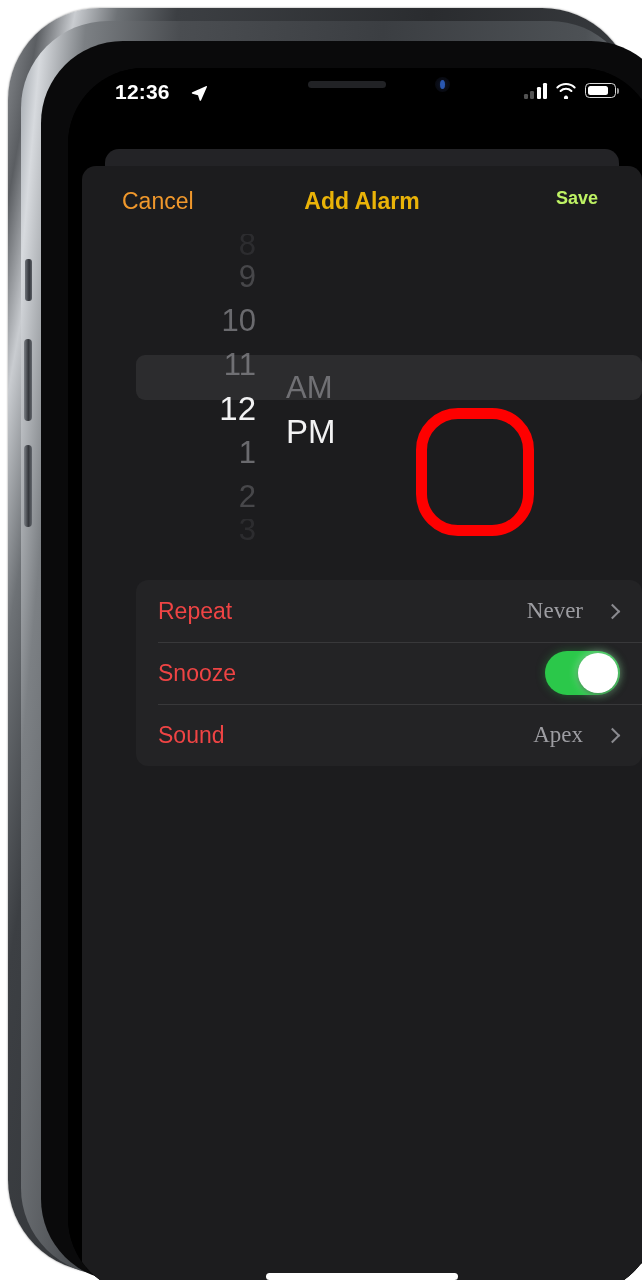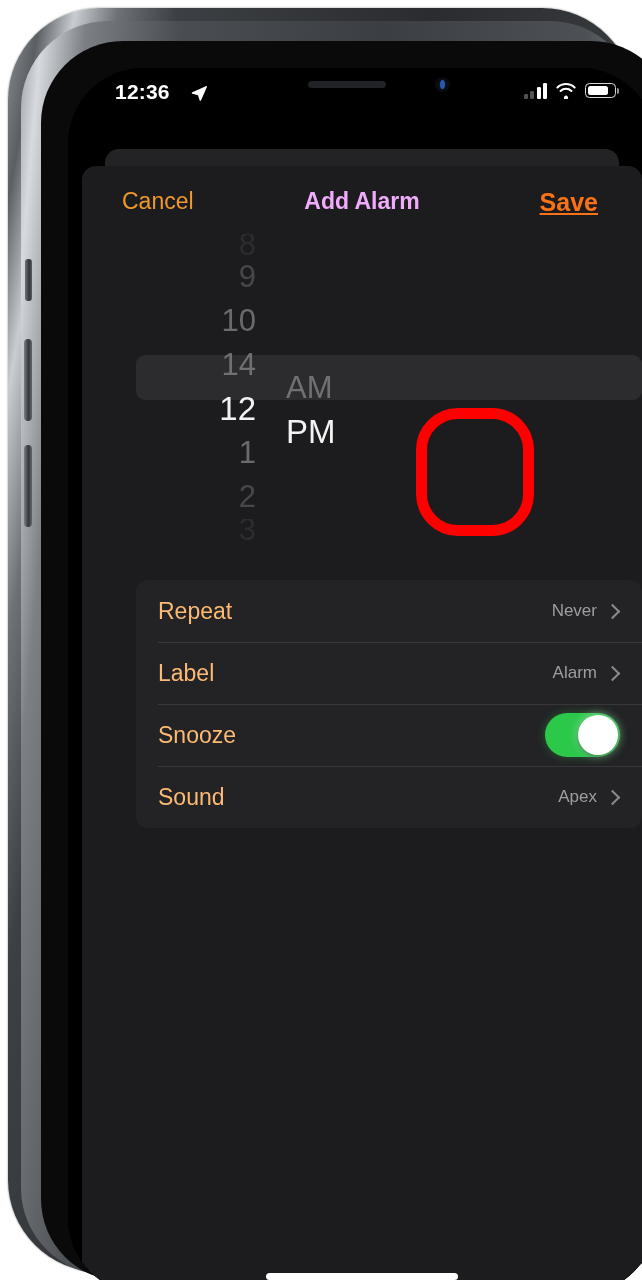--- a/index.html
+++ b/index.html
@@ -281,31 +281,30 @@
     cursor: pointer;
   }
   .nav-title {
     position: absolute;
     left: 0;
     right: 0;
     top: 22px;
     text-align: center;
     font-size: 23px;
     font-weight: bold;
-    color: #f0abfc;
+    color: #eab308;
   }
   .nav-save {
     position: absolute;
     right: 44px;
     top: 22px;
-    font-size: 25px;
+    font-size: 18px;
     font-weight: bold;
-    color: #f97316;
+    color: #bef264;
     cursor: pointer;
-    text-decoration: underline;
   }
 
   
   .picker {
     position: relative;
     margin: 0 auto;
     width: 560px;
     height: 306px;
   }
   .pick-band {
@@ -394,27 +393,28 @@
     content: "";
     position: absolute;
     left: 22px;
     right: 0;
     top: 0;
     height: 1px;
     background: #38383a;
   }
   .row-label {
     font-size: 23px;
-    color: #fdba74;
+    color: #ef4444;
     flex: 1 1 auto;
   }
   .row-value {
-    font-size: 17px;
+    font-size: 23px;
     color: #9d9da2;
-    margin-right: 10px;
+    margin-right: 24px;
+    font-family: Liberation Serif, serif;
   }
   .chev {
     width: 9px;
     height: 9px;
     border-right: 2.6px solid #8a8a8f;
     border-top: 2.6px solid #8a8a8f;
     transform: rotate(45deg);
     margin-right: 2px;
   }
   .toggle {
@@ -509,21 +509,21 @@
 
               <div class="picker">
                 <div class="pick-band"></div>
 
                 <div class="pick-cols">
 
                   <div class="pick-col hours">
                     <div class="pick-item f3">8</div>
                     <div class="pick-item f2">9</div>
                     <div class="pick-item f1">10</div>
-                    <div class="pick-item f1">14</div>
+                    <div class="pick-item f1">11</div>
                     <div class="pick-item sel">12</div>
                     <div class="pick-item f1">1</div>
                     <div class="pick-item f2">2</div>
                     <div class="pick-item f3">3</div>
                   </div>
 
 
                   <div class="pick-col meridiem">
                     <div class="meri-spacer"></div>
                     <div class="meri-spacer"></div>
@@ -537,25 +537,20 @@
               </div>
 
               <div class="card">
 
                 <div class="row">
                   <div class="row-label">Repeat</div>
                   <div class="row-value">Never</div>
                   <div class="chev"></div>
                 </div>
 
-                <div class="row">
-                  <div class="row-label">Label</div>
-                  <div class="row-value">Alarm</div>
-                  <div class="chev"></div>
-                </div>
 
                 <div class="row">
                   <div class="row-label">Snooze</div>
                   <div class="toggle">
                     <div class="knob"></div>
                   </div>
                 </div>
 
                 <div class="row">
                   <div class="row-label">Sound</div>

